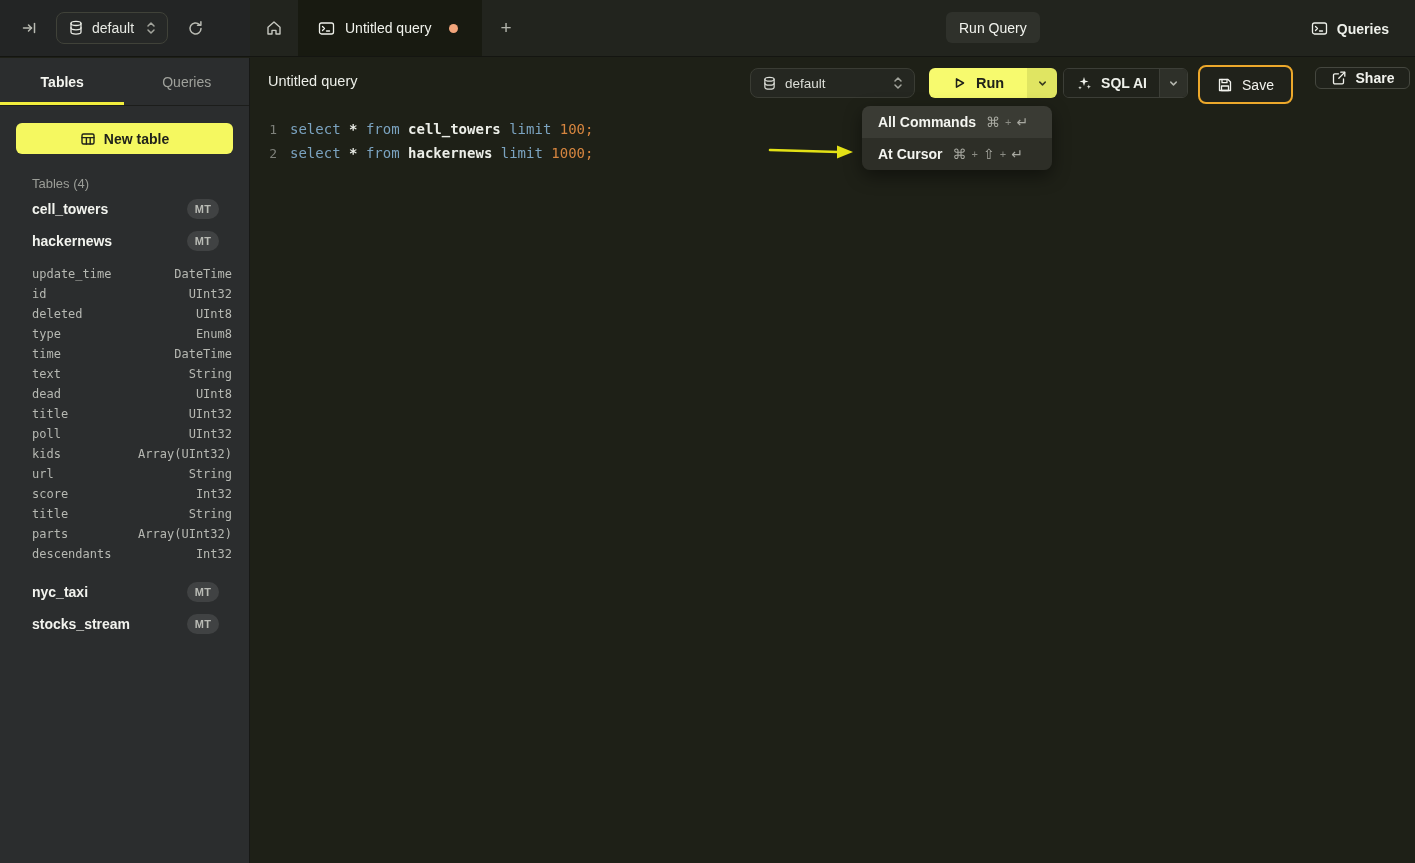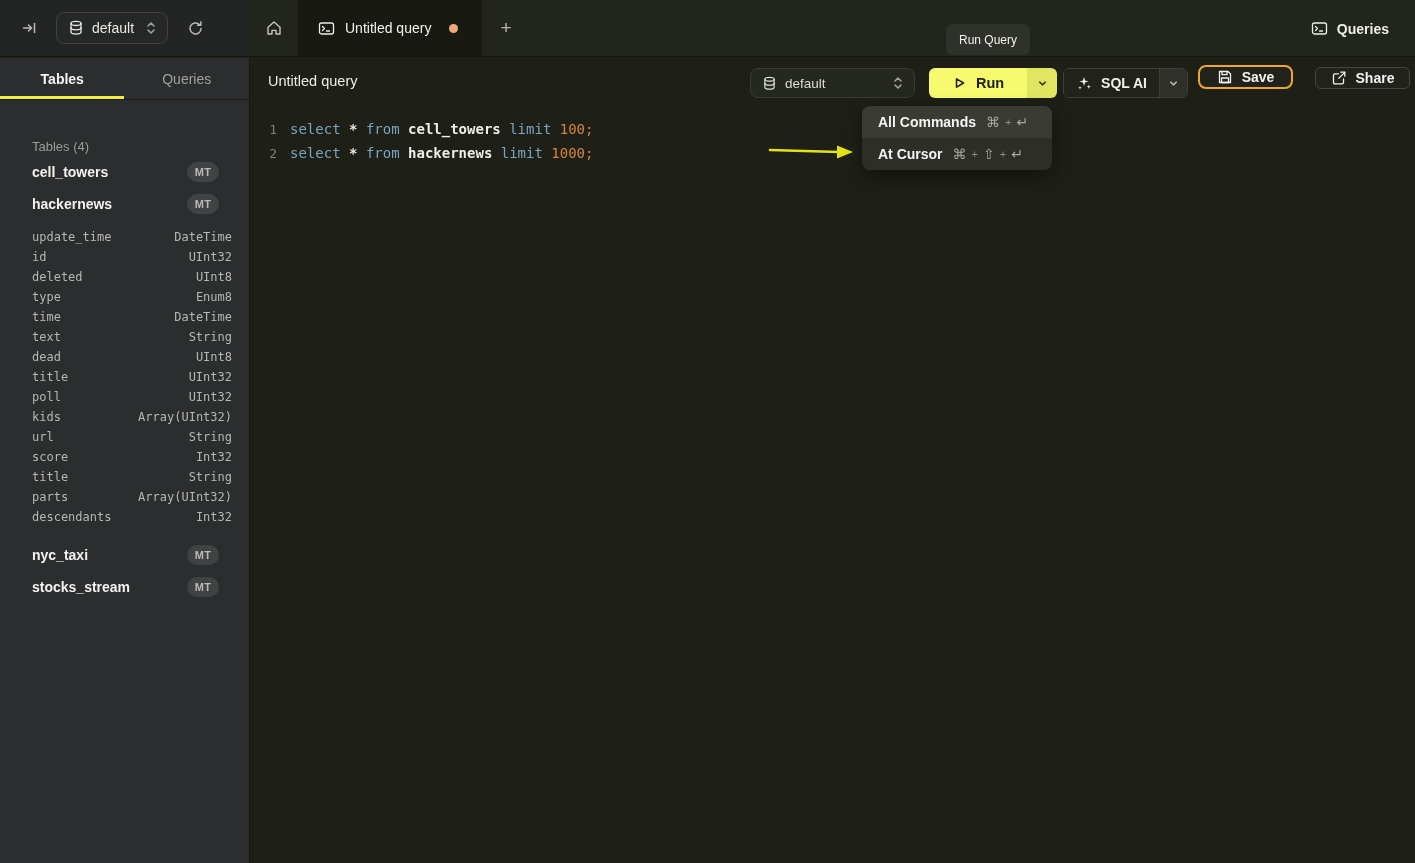--- a/index.html
+++ b/index.html
@@ -15,21 +15,21 @@
   .tabstrip { flex:1; display:flex; align-items:stretch; }
   .home-tab { width:48px; display:flex; align-items:center; justify-content:center; color:#c6c8c0; cursor:pointer; }
   .query-tab { width:184px; background:#181a11; display:flex; align-items:center; gap:10px; padding:0 14px 0 20px; cursor:pointer; }
   .query-tab .tab-label { font-size:14px; color:#f0f2ec; white-space:nowrap; }
   .dirty-dot { width:9px; height:9px; border-radius:50%; background:#f2a57b; margin-left:8px; flex:0 0 auto; }
   .plus-tab { width:48px; display:flex; align-items:center; justify-content:center; color:#b2b4ac; font-size:19px; cursor:pointer; }
   .queries-btn { position:absolute; right:26px; top:0; height:57px; display:flex; align-items:center; gap:9px; color:#eef0ea; font-size:14px; font-weight:600; cursor:pointer; }
 
   
   .sidebar { position:absolute; left:0; top:58px; width:250px; height:805px; background:#2b2d2e; border-right:1px solid #171816; }
-  .sb-tabs { position:relative; height:42px; display:flex; border-bottom:1px solid #1c1d1b; }
+  .sb-tabs { position:relative; height:48px; display:flex; border-bottom:1px solid #1c1d1b; }
   .sb-tab { width:125px; display:flex; align-items:center; justify-content:center; font-size:14px; cursor:pointer; }
   .sb-tab.active { color:#f4f5f0; font-weight:700; }
   .sb-tab.inactive { color:#9fa19b; }
   .sb-underline { position:absolute; left:0; bottom:0; width:124px; height:3px; background:#f1ed3d; }
   .sb-body { padding-top:17px; }
   .new-table-btn { margin:0 16px; height:31px; border-radius:6px; background:#f5f860; color:#20221a; font-size:14px; font-weight:600; display:flex; align-items:center; justify-content:center; gap:8px; cursor:pointer; }
   .search-box { margin:18px 16px 0; height:30px; border:1px solid #434544; border-radius:8px; display:flex; align-items:center; gap:8px; padding:0 10px; color:#8e908a; }
   .search-box input { flex:1; border:none; outline:none; background:transparent; color:#d8dad4; font-size:14px; font-family:"Liberation Sans", sans-serif; }
   .search-box input::placeholder { color:#8e908a; }
   .sb-section-title { margin:22px 0 2px 32px; font-size:13px; color:#9b9d97; }
@@ -45,25 +45,25 @@
   .main-header { position:absolute; left:251px; top:58px; width:1164px; height:48px; background:#1e2017; }
   .mh-title { position:absolute; left:17px; top:15px; font-size:14.5px; color:#eceee8; }
   .toolbar-select { position:absolute; left:499px; top:10px; width:165px; height:30px; background:#252721; border:1px solid #3a3c34; border-radius:8px; display:flex; align-items:center; gap:9px; padding:0 10px 0 12px; font-size:13.5px; color:#dcded8; cursor:pointer; }
   .toolbar-select .chevs { margin-left:auto; color:#a3a59d; }
   .run-btn { position:absolute; left:678px; top:10px; width:128px; height:30px; border-radius:6px; overflow:hidden; display:flex; cursor:pointer; }
   .run-main { flex:1; background:#f7fa6e; color:#20221a; font-size:14.5px; font-weight:600; display:flex; align-items:center; justify-content:center; gap:10px; }
   .run-chev { width:30px; background:#e0e562; color:#3a3c20; display:flex; align-items:center; justify-content:center; }
   .sqlai-btn { position:absolute; left:812px; top:10px; width:125px; height:30px; border:1px solid #3c3e37; border-radius:6px; overflow:hidden; display:flex; cursor:pointer; }
   .sqlai-main { flex:1; display:flex; align-items:center; justify-content:center; gap:9px; font-size:14px; font-weight:600; color:#eef0ea; background:#20221b; }
   .sqlai-chev { width:28px; background:#2e3029; border-left:1px solid #3c3e37; color:#b2b4ac; display:flex; align-items:center; justify-content:center; }
-  .save-btn { position:absolute; left:947px; top:7px; width:95px; height:24px; border:2px solid #eca82b; border-radius:8px; background:#20221b; display:flex; align-items:center; justify-content:center; gap:9px; font-size:14px; font-weight:700; color:#f2f3ee; cursor:pointer; }
+  .save-btn { position:absolute; left:947px; top:7px; width:95px; height:39px; border:2px solid #eca82b; border-radius:8px; background:#20221b; display:flex; align-items:center; justify-content:center; gap:9px; font-size:14px; font-weight:400; color:#f2f3ee; cursor:pointer; }
   .share-btn { position:absolute; left:1064px; top:9px; width:95px; height:22px; border:1px solid #45473f; border-radius:6px; background:#20221b; display:flex; align-items:center; justify-content:center; gap:9px; font-size:14px; font-weight:600; color:#f2f3ee; cursor:pointer; }
 
   
-  .run-tooltip { position:absolute; left:946px; top:24px; height:31px; padding:0 13px; background:#2f312b; border-radius:6px; display:flex; align-items:center; font-size:12px; color:#f2f3ee; z-index:30; }
+  .run-tooltip { position:absolute; left:946px; top:12px; height:31px; padding:0 13px; background:#2f312b; border-radius:6px; display:flex; align-items:center; font-size:14px; color:#f2f3ee; z-index:30; }
   .run-menu { position:absolute; left:862px; top:106px; width:190px; border-radius:8px; overflow:hidden; box-shadow:0 6px 18px rgba(0,0,0,.45); z-index:25; }
   .menu-item { height:32px; display:flex; align-items:center; padding:0 0 0 16px; cursor:pointer; }
   .menu-item.hl { background:#3a3b34; }
   .menu-item.base { background:#2d2e27; }
   .mi-label { font-size:14px; font-weight:600; color:#f4f5f0; }
   .mi-keys { display:flex; align-items:center; gap:5px; margin-left:10px; }
   .mi-keys .key { color:#a8a9a1; font-size:14px; }
   .mi-keys .plus { color:#8b8c84; font-size:11px; }
   .anno-arrow { position:absolute; left:765px; top:142px; z-index:40; pointer-events:none; }
 
@@ -155,20 +155,31 @@
     </div>
   </div>
 
   <div class="sidebar">
     <div class="sb-tabs">
       <div class="sb-tab active">Tables</div>
       <div class="sb-tab inactive">Queries</div>
       <div class="sb-underline"></div>
     </div>
     <div class="sb-body">
+      <div class="new-table-btn">
+        <span>
+          <svg width="16" height="16" viewBox="0 0 16 16" fill="none" stroke="currentColor" stroke-width="1.4" stroke-linecap="round">
+              <rect x="2" y="3" width="12" height="10" rx="1.5"></rect>
+              <line x1="2" y1="6.6" x2="14" y2="6.6"></line>
+              <line x1="6.4" y1="6.6" x2="6.4" y2="13"></line>
+              <line x1="10.2" y1="6.6" x2="10.2" y2="13"></line>
+            </svg>
+        </span>
+        <span>New table</span>
+      </div>
       <div class="sb-section-title">Tables (4)</div>
       <div>
           <div class="tbl-row">
             <span class="tbl-name">cell_towers</span>
             <span class="mt-badge">MT</span>
           </div>
           <div class="tbl-row">
             <span class="tbl-name">hackernews</span>
             <span class="mt-badge">MT</span>
           </div>

